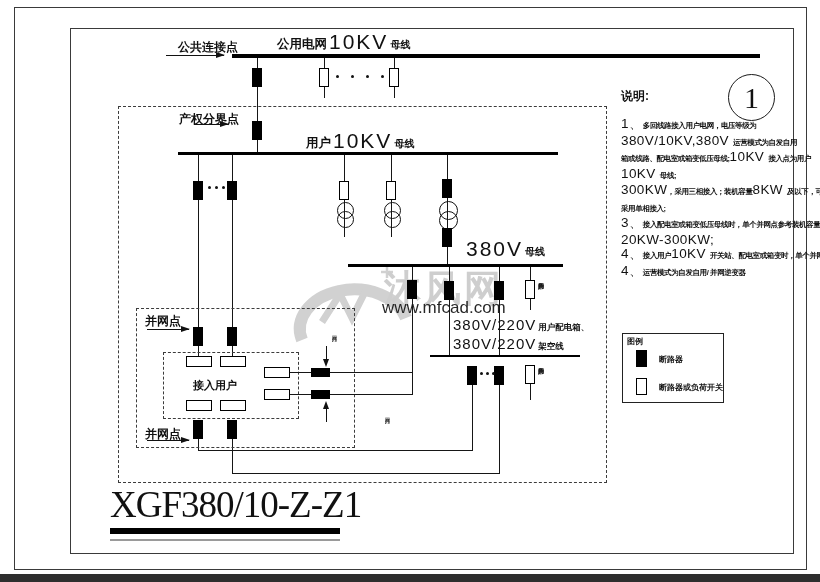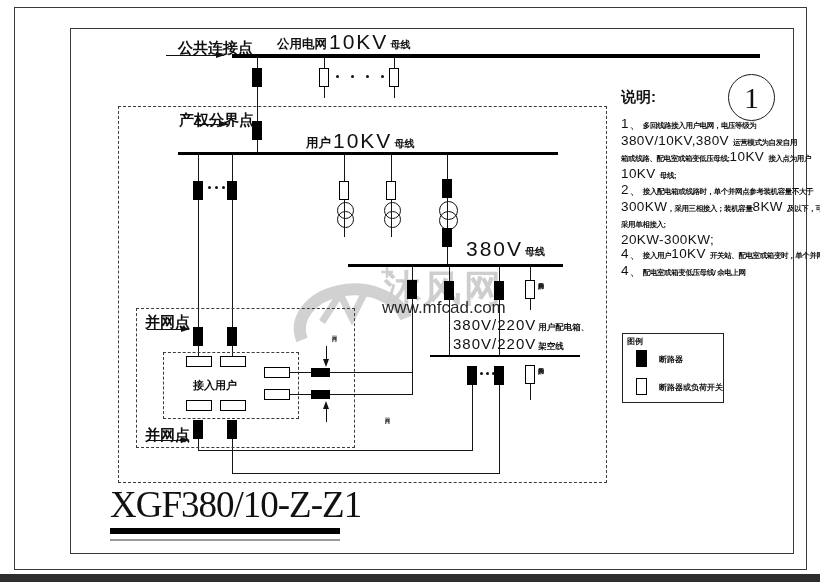--- a/index.html
+++ b/index.html
@@ -25,21 +25,21 @@
   .arr-r{position:absolute;height:1px;background:#111}
   .arr-r::after{content:'';position:absolute;right:-1px;top:-3.5px;border-left:9px solid #111;
                 border-top:3.5px solid transparent;border-bottom:3.5px solid transparent}
   .arr-d{position:absolute;width:1px;background:#111}
   .arr-d::after{content:'';position:absolute;left:-3.5px;bottom:-7px;border-top:8px solid #111;
                 border-left:3.5px solid transparent;border-right:3.5px solid transparent}
   .arr-u{position:absolute;width:1px;background:#111}
   .arr-u::after{content:'';position:absolute;left:-3.5px;top:-7px;border-bottom:8px solid #111;
                 border-left:3.5px solid transparent;border-right:3.5px solid transparent}
   
-  .s9{position:absolute;font-size:15px;font-weight:bold;white-space:nowrap;letter-spacing:0}
+  .s9{position:absolute;font-size:12px;font-weight:bold;white-space:nowrap;letter-spacing:0}
   .s11{position:absolute;font-size:11px;font-weight:bold;white-space:nowrap}
   .blabel{position:absolute;white-space:nowrap;display:flex;align-items:flex-end;gap:2px}
   .cjk12{font-size:12.5px;font-weight:bold;line-height:14px}
   .cjk10{font-size:10px;font-weight:bold;line-height:12px}
   .kvbig{font-size:21px;line-height:19px;letter-spacing:2px;font-weight:400}
   .kvmid{font-size:15px;line-height:15px;letter-spacing:1px;font-weight:400}
   .mixlabel{position:absolute;white-space:nowrap;display:flex;align-items:flex-end;gap:2px}
   .cjk85{font-size:8.5px;font-weight:bold;line-height:10px}
   .vtext{position:absolute;writing-mode:vertical-rl;text-orientation:upright;font-size:6px;
          letter-spacing:0;line-height:8px;white-space:nowrap}
@@ -214,26 +214,26 @@
   <div class="vtiny" style="left:331px;top:331px">并网点</div>
   <div class="arr-u" style="left:326px;top:408px;height:14px"></div>
   <div class="vtiny" style="left:384px;top:413px">并网点</div>
 
   <div class="s9" style="left:621px;top:88px">说明:</div>
   <div id="notes-lines">
       <div class="note-line"><span class="nb">1、</span><span class="ns">多回线路接入用户电网，电压等级为</span></div>
       <div class="note-line"><span class="nb">380V/10KV,380V </span><span class="ns">运营模式为自发自用</span></div>
       <div class="note-line"><span class="ns">箱或线路、配电室或箱变低压母线;</span><span class="nb">10KV </span><span class="ns">接入点为用户</span></div>
       <div class="note-line"><span class="nb">10KV </span><span class="ns">母线;</span></div>
-      <div class="note-line"><span class="nb">2、</span><span class="ns">接入配电箱或线路时，单个并网点参考装机容量不大于</span></div>
       <div class="note-line"><span class="nb">300KW</span><span class="ns">，采用三相接入；装机容量</span><span class="nb">8KW </span><span class="ns">及以下，可</span></div>
       <div class="note-line"><span class="ns">采用单相接入;</span></div>
+      <div class="note-line"><span class="nb">3、</span><span class="ns">接入配电室或箱变低压母线时，单个并网点参考装机容量</span></div>
       <div class="note-line"><span class="nb">20KW-300KW;</span></div>
       <div class="note-line"><span class="nb">4、</span><span class="ns">接入用户</span><span class="nb">10KV </span><span class="ns">开关站、配电室或箱变时，单个并网</span></div>
-      <div class="note-line"><span class="nb">4、</span><span class="ns">配电室或箱变低压母线/ 余电上网</span></div>
+      <div class="note-line"><span class="nb">4、</span><span class="ns">运营模式为自发自用/ 并网逆变器</span></div>
     </div>
 
   <div class="abs" style="left:622px;top:333px;width:100px;height:68px;border:1px solid #222"></div>
   <div class="s8" style="left:627px;top:336px">图例</div>
   <div class="lg-f" style="left:636px;top:350px"></div>
   <div class="s8" style="left:659px;top:354px">断路器</div>
   <div class="lg-o" style="left:636px;top:378px"></div>
   <div class="s8" style="left:659px;top:382px">断路器或负荷开关</div>
 
   <div class="title" style="left:110px;top:483px">XGF380/10-Z-Z1</div>

